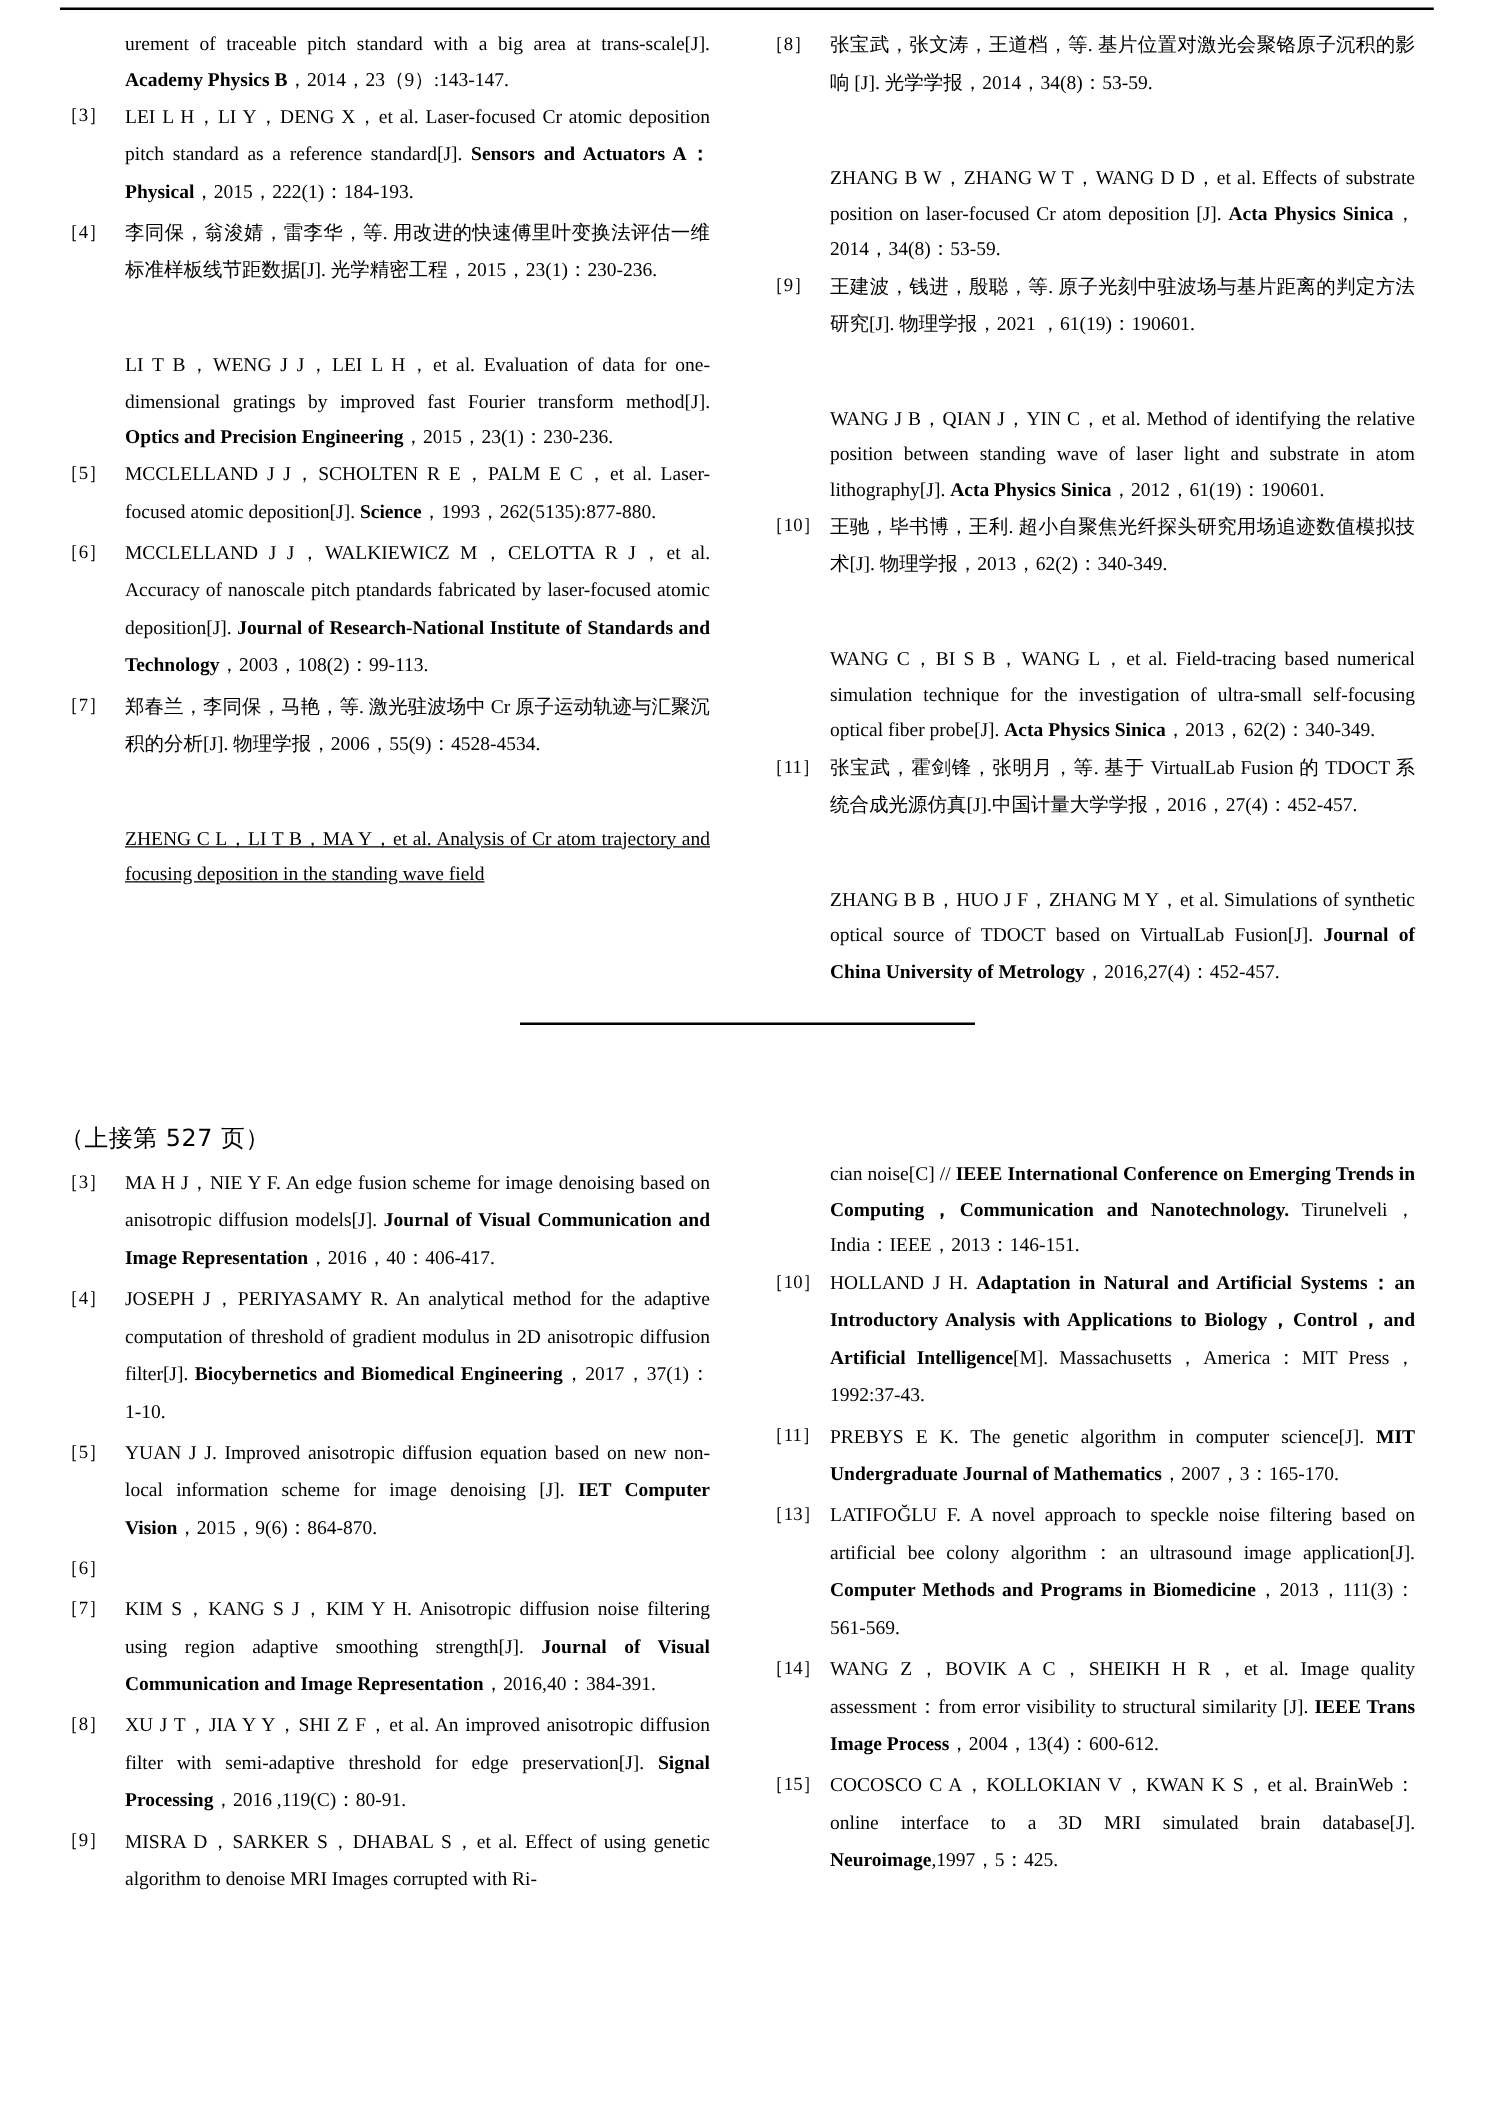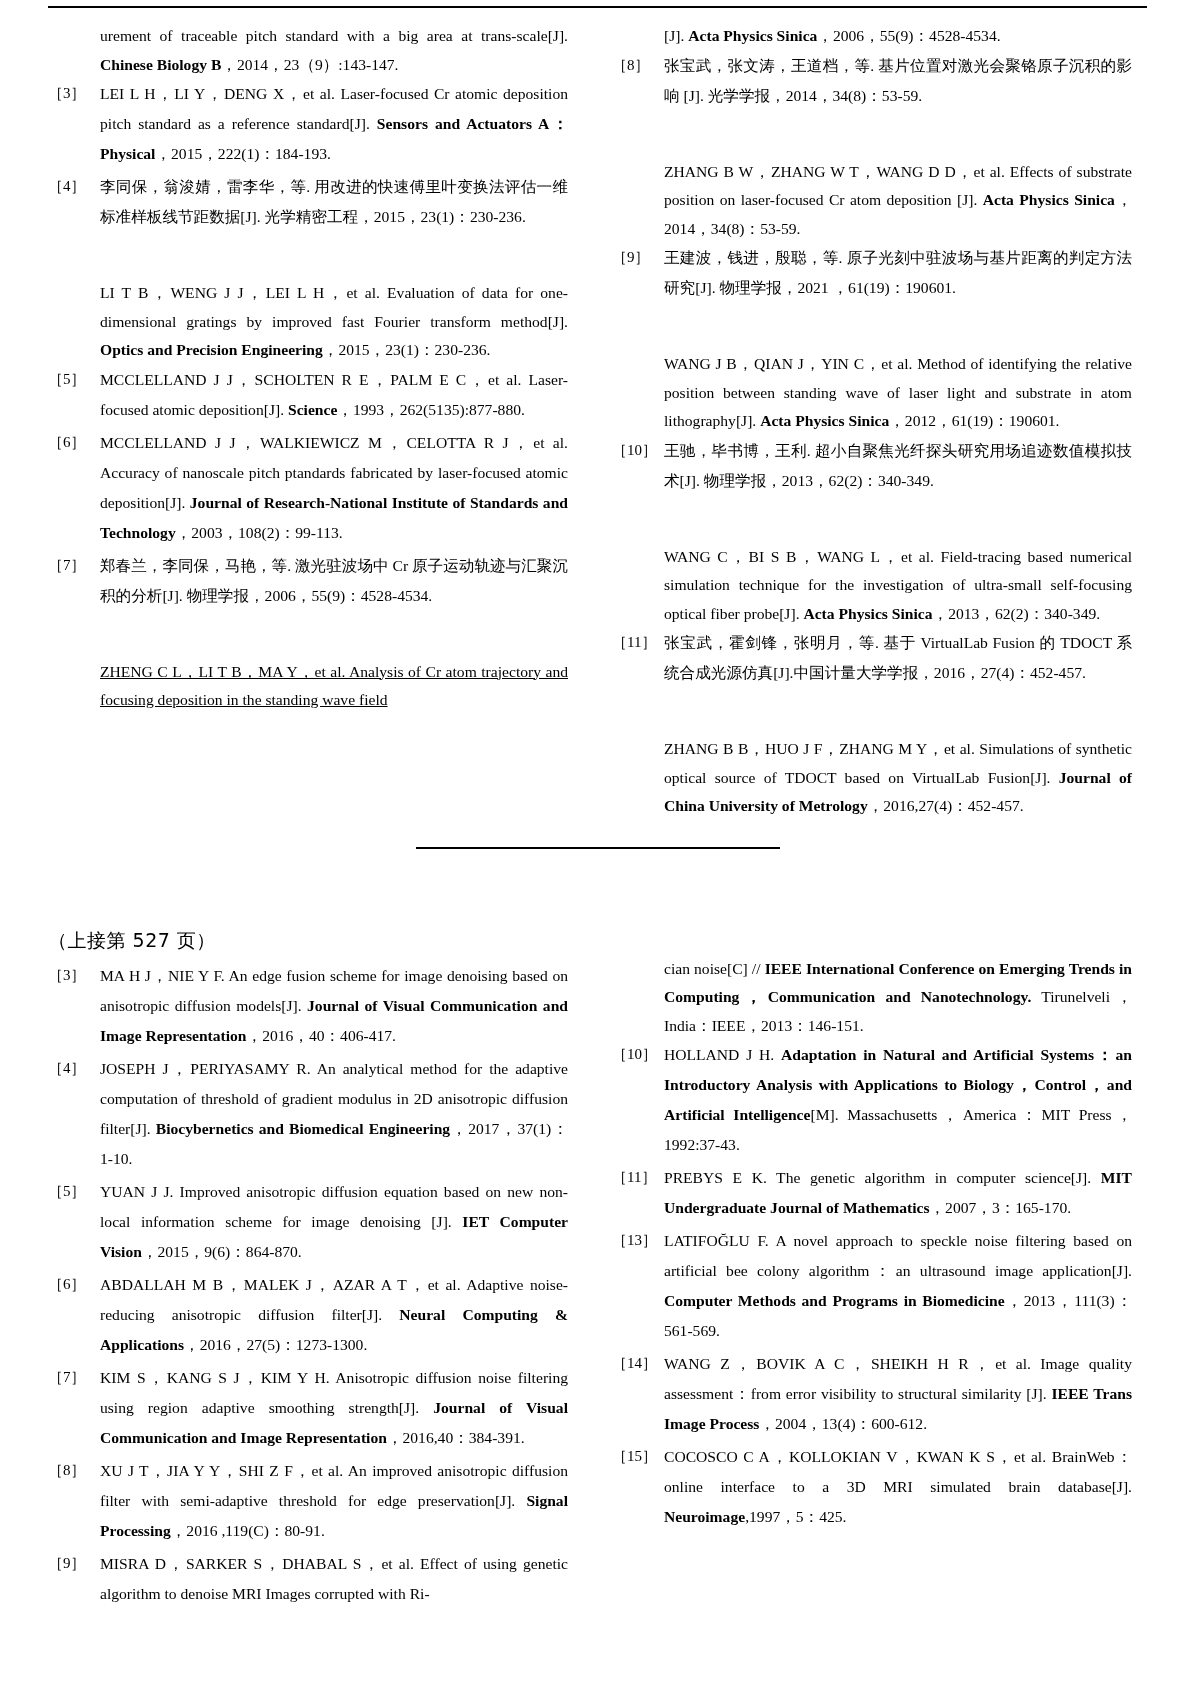--- a/index.html
+++ b/index.html
@@ -105,21 +105,21 @@
 </style>
 </head>
 <body>
 
 <div class="page">
 
   <div class="top-rule"></div>
 
   <div class="columns">
     <div class="col" id="upper-left">
-        <div class="nonum" style="font-size: 15.6px;">urement of traceable pitch standard with a big area at trans-scale[J]. <b>Chinese Biology B</b>，2014，23（9）:143-147.</div>
+        <div class="nonum" style="font-size: 15.6px;">urement of traceable pitch standard with a big area at trans-scale[J]. <b>Academy Physics B</b>，2014，23（9）:143-147.</div>
         <div class="ref">
           <div class="ref-num">［3］</div>
           <div class="ref-body cn">LEI L H，LI Y，DENG X，et al. Laser-focused Cr atomic deposition pitch standard as a reference standard[J]. <b>Sensors and Actuators A：Physical</b>，2015，222(1)：184-193.</div>
         </div>
         <div class="ref">
           <div class="ref-num">［4］</div>
           <div class="ref-body cn">李同保，翁浚婧，雷李华，等. 用改进的快速傅里叶变换法评估一维标准样板线节距数据[J]. 光学精密工程，2015，23(1)：230-236.</div>
         </div>
         <div class="cont" style="font-size: 15.6px;">LI T B，WENG J J，LEI L H，et al. Evaluation of data for one-dimensional gratings by improved fast Fourier transform method[J]. <b>Optics and Precision Engineering</b>，2015，23(1)：230-236.</div>
         <div class="ref">
@@ -130,21 +130,20 @@
           <div class="ref-num">［6］</div>
           <div class="ref-body cn">MCCLELLAND J J，WALKIEWICZ M，CELOTTA R J，et al. Accuracy of nanoscale pitch ptandards fabricated by laser-focused atomic deposition[J]. <b>Journal of Research-National Institute of Standards and Technology</b>，2003，108(2)：99-113.</div>
         </div>
         <div class="ref">
           <div class="ref-num">［7］</div>
           <div class="ref-body cn">郑春兰，李同保，马艳，等. 激光驻波场中 Cr 原子运动轨迹与汇聚沉积的分析[J]. 物理学报，2006，55(9)：4528-4534.</div>
         </div>
         <div class="cont" style="font-size: 15.6px; text-decoration: underline;">ZHENG C L，LI T B，MA Y，et al. Analysis of Cr atom trajectory and focusing deposition in the standing wave field</div>
       </div>
     <div class="col" id="upper-right">
-        <div class="nonum" style="font-size: 15.6px;">[J]. <b>Acta Physics Sinica</b>，2006，55(9)：4528-4534.</div>
         <div class="ref">
           <div class="ref-num">［8］</div>
           <div class="ref-body cn">张宝武，张文涛，王道档，等. 基片位置对激光会聚铬原子沉积的影响 [J]. 光学学报，2014，34(8)：53-59.</div>
         </div>
         <div class="cont" style="font-size: 15.6px;">ZHANG B W，ZHANG W T，WANG D D，et al. Effects of substrate position on laser-focused Cr atom deposition [J]. <b>Acta Physics Sinica</b>，2014，34(8)：53-59.</div>
         <div class="ref">
           <div class="ref-num">［9］</div>
           <div class="ref-body cn">王建波，钱进，殷聪，等. 原子光刻中驻波场与基片距离的判定方法研究[J]. 物理学报，2021 ，61(19)：190601.</div>
         </div>
         <div class="cont" style="font-size: 15.6px;">WANG J B，QIAN J，YIN C，et al. Method of identifying the relative position between standing wave of laser light and substrate in atom lithography[J]. <b>Acta Physics Sinica</b>，2012，61(19)：190601.</div>
@@ -176,21 +175,20 @@
           <div class="ref">
             <div class="ref-num">［4］</div>
             <div class="ref-body cn">JOSEPH J，PERIYASAMY R. An analytical method for the adaptive computation of threshold of gradient modulus in 2D anisotropic diffusion filter[J]. <b>Biocybernetics and Biomedical Engineering</b>，2017，37(1)：1-10.</div>
           </div>
           <div class="ref">
             <div class="ref-num">［5］</div>
             <div class="ref-body cn">YUAN J J. Improved anisotropic diffusion equation based on new non-local information scheme for image denoising [J]. <b>IET Computer Vision</b>，2015，9(6)：864-870.</div>
           </div>
           <div class="ref">
             <div class="ref-num">［6］</div>
-            <div class="ref-body cn">ABDALLAH M B，MALEK J，AZAR A T，et al. Adaptive noise-reducing anisotropic diffusion filter[J]. <b>Neural Computing &amp; Applications</b>，2016，27(5)：1273-1300.</div>
           </div>
           <div class="ref">
             <div class="ref-num">［7］</div>
             <div class="ref-body cn">KIM S，KANG S J，KIM Y H. Anisotropic diffusion noise filtering using region adaptive smoothing strength[J]. <b>Journal of Visual Communication and Image Representation</b>，2016,40：384-391.</div>
           </div>
           <div class="ref">
             <div class="ref-num">［8］</div>
             <div class="ref-body cn">XU J T，JIA Y Y，SHI Z F，et al. An improved anisotropic diffusion filter with semi-adaptive threshold for edge preservation[J]. <b>Signal Processing</b>，2016 ,119(C)：80-91.</div>
           </div>
           <div class="ref">

